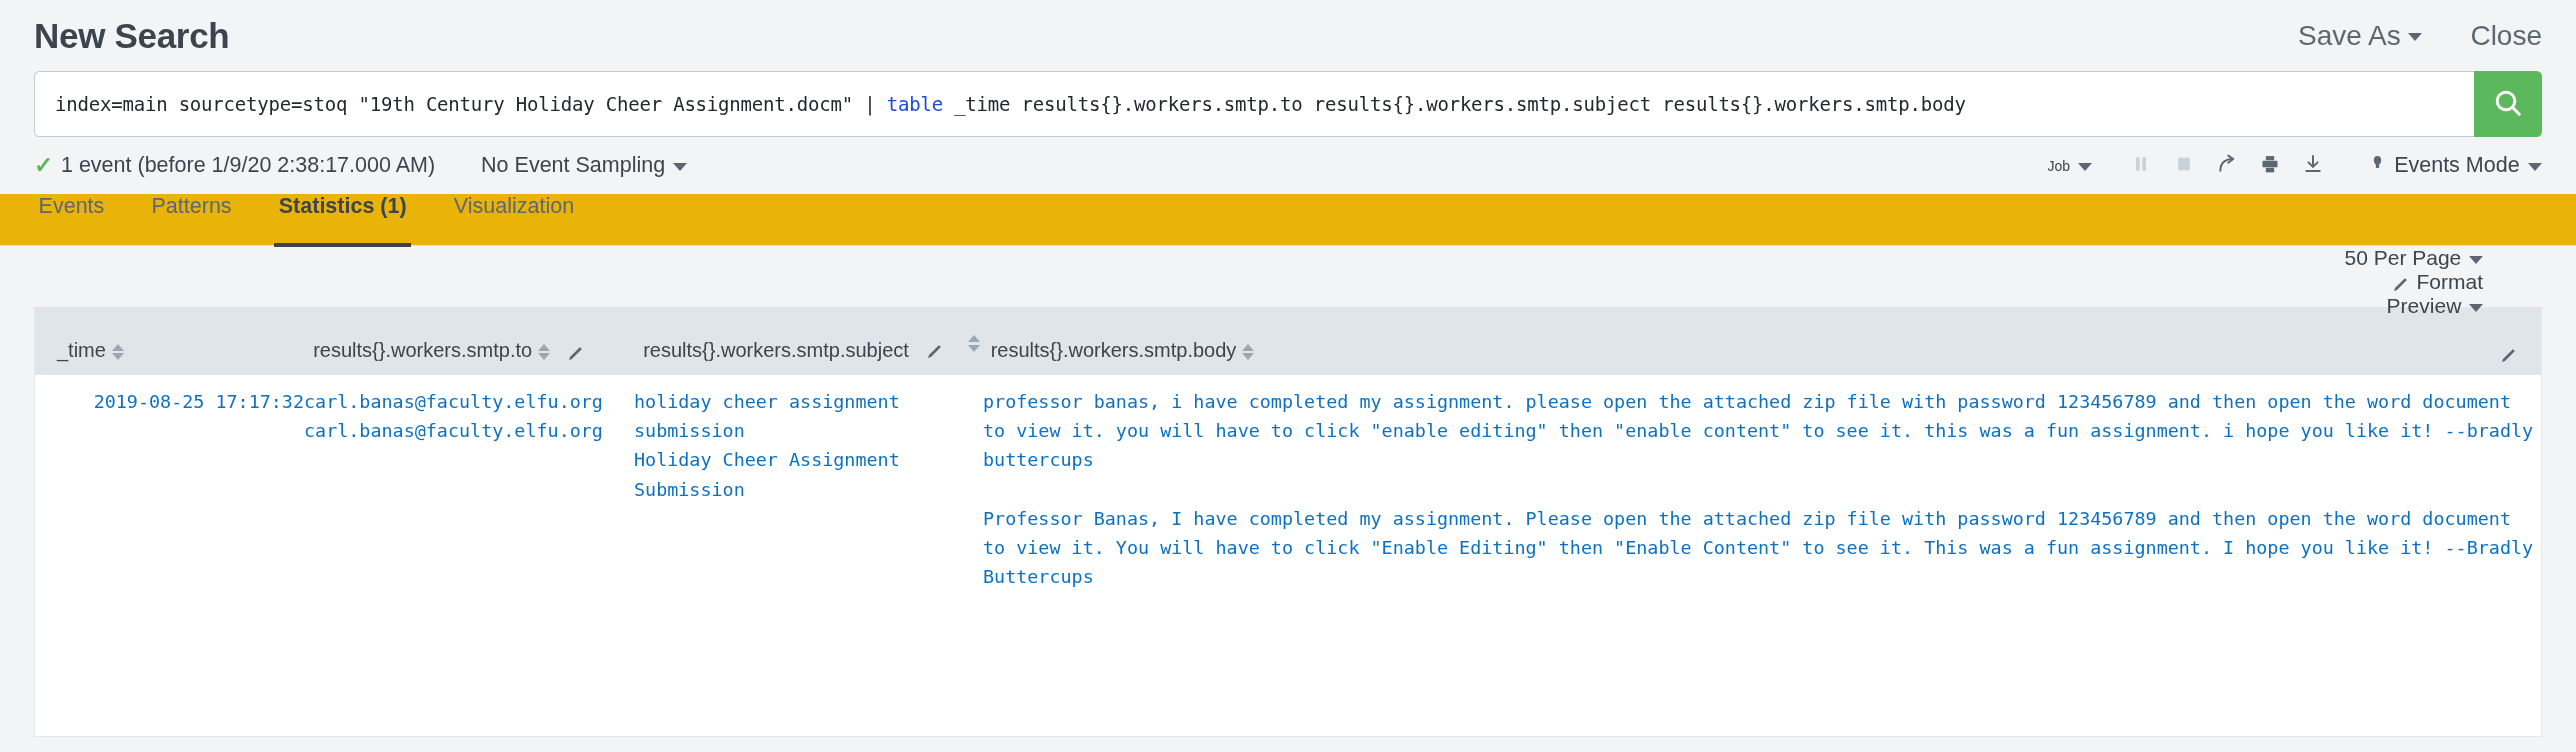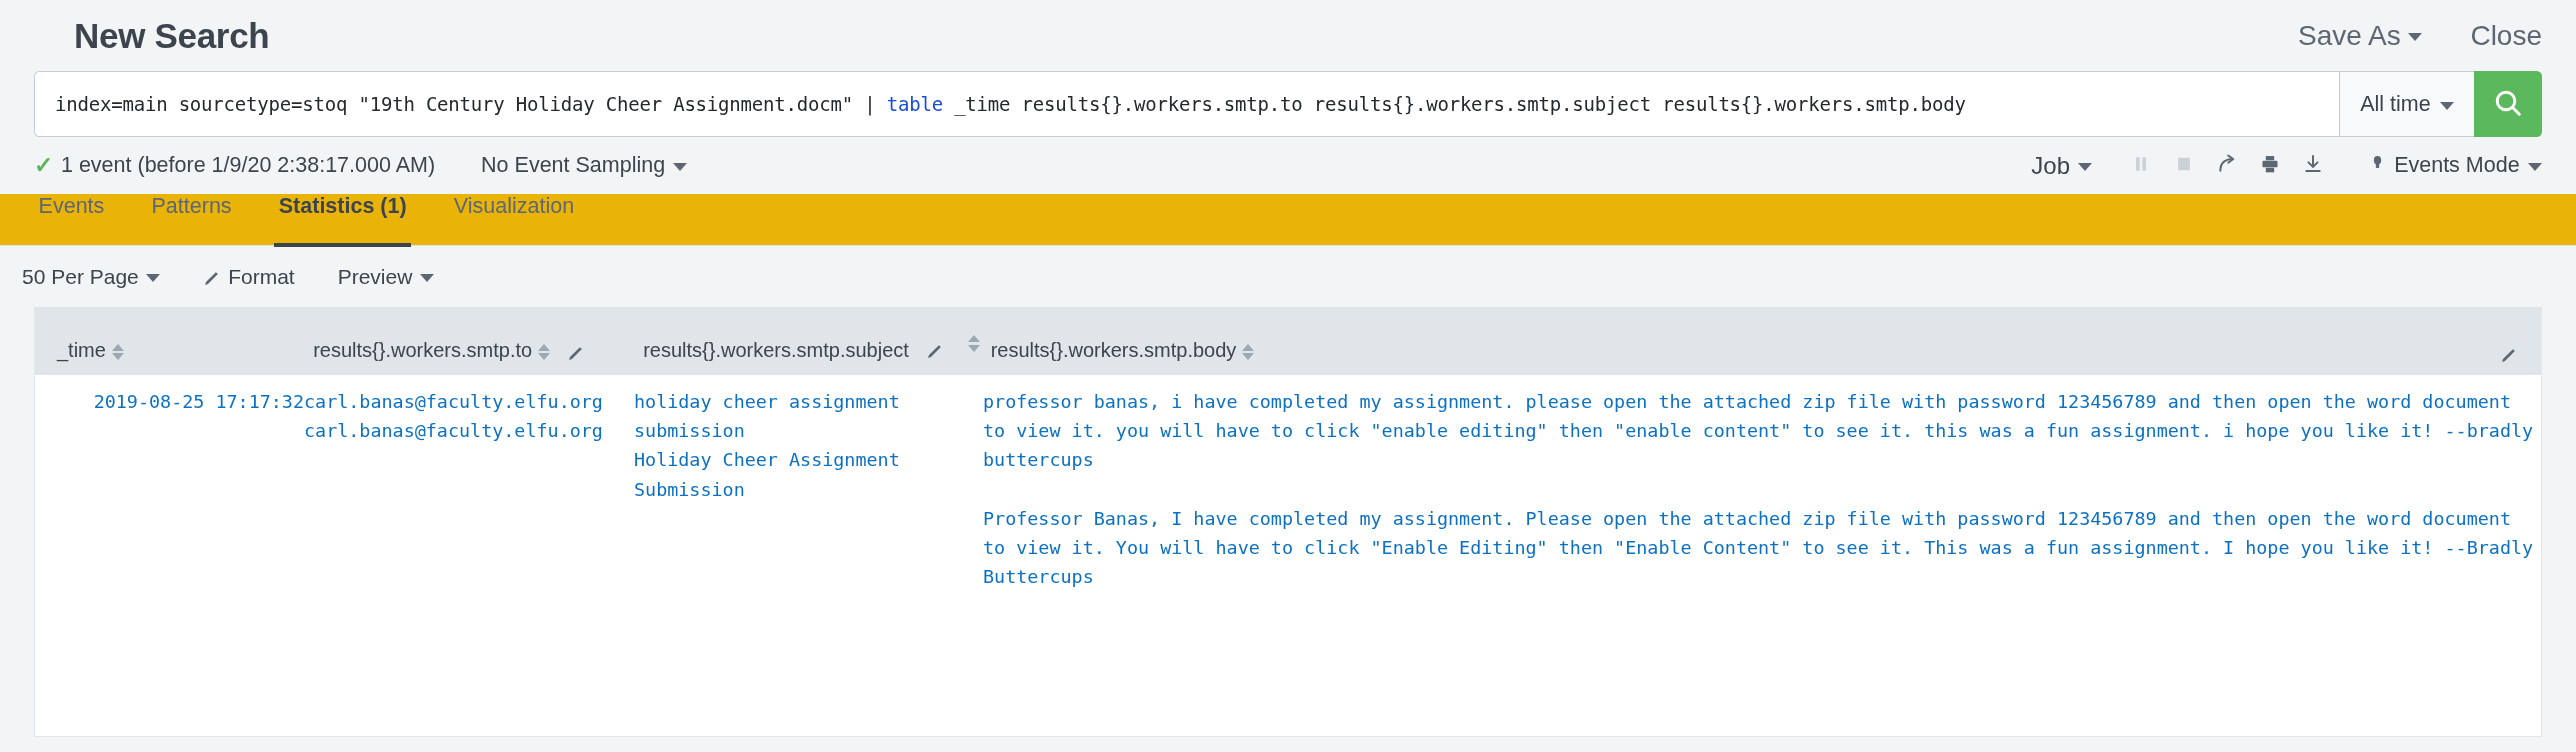--- a/index.html
+++ b/index.html
@@ -14,21 +14,21 @@
 
   
   .header {
     height: 71px;
     display: flex; align-items: center;
     padding: 0 34px 0 34px;
     background: #f2f4f5;
   }
   .page-title {
     font-size: 35px; font-weight: 700; color: #3c444d;
-    letter-spacing: -0.3px; line-height: 1; margin-left: 40px;
+    letter-spacing: -0.3px; line-height: 1;
   }
   .header-spacer { flex: 1; }
   .header-action {
     font-size: 28px; color: #5c6773; margin-left: 48px;
     display: flex; align-items: center; gap: 7.7px; cursor: pointer;
     white-space: nowrap;
   }
   .caret-down {
     width: 0; height: 0;
     border-left: 7px solid transparent;
@@ -89,21 +89,21 @@
     display: flex; align-items: center; gap: 7.7px;
   }
   .check { color: #5cb85c; font-size: 23px; font-weight: 700; line-height: 1; }
   .sampling {
     font-size: 21.5px; color: #3c444d; margin-left: 46px;
     display: flex; align-items: center; gap: 7.7px; cursor: pointer;
   }
   .status-spacer { flex: 1; }
   .job-group { display: flex; align-items: center; }
   .job-menu {
-    font-size: 24px; color: #3c444d; display: flex; align-items: center; gap: 7.7px;
+    font-size: 14px; color: #3c444d; display: flex; align-items: center; gap: 7.7px;
     cursor: pointer; margin-right: 28px;
   }
   .icon-btn {
     width: 43px; height: 40px;
     display: flex; align-items: center; justify-content: center;
     cursor: pointer;
   }
   .icon-btn.disabled { opacity: 0.45; cursor: default; }
   .icon-btn svg { width: 20px; height: 20px; }
   .smart-mode {
@@ -126,23 +126,24 @@
   }
   .tab.active { color: #3c444d; font-weight: 700; }
   .tab.active:after {
     content: ""; position: absolute; left: 0; right: 0; bottom: -1.5px;
     height: 3.8px; background: #3c444d;
   }
 
   
   .results-toolbar {
     height: 61px;
-    padding: 0 22px;
-    display: flex; align-items: center;
+    padding: 0 50px;
+    display: flex; align-items: flex-end;
     background: #f2f4f5;
+    flex-direction: column;
   }
   .rt-item {
     font-size: 21px; color: #3c444d;
     display: flex; align-items: center; gap: 7.7px;
     margin-right: 43px; cursor: pointer;
   }
   .pencil {
     display: inline-block; width: 17px; height: 17px;
   }
   .pencil svg { width: 17px; height: 17px; }
@@ -217,24 +218,20 @@
       <span class="caret-down"></span>
     </div>
     <div class="header-action">
       <span>Close</span>
     </div>
   </div>
 
   <div class="searchbar-wrap">
     <div class="search-input-box">
       <span class="spl"><span>index=main sourcetype=stoq "19th Century Holiday Cheer Assignment.docm" | </span><span class="cmd">table</span><span> _time results{}.workers.smtp.to results{}.workers.smtp.subject results{}.workers.smtp.body</span></span>
-    </div>
-    <div class="time-picker">
-      <span>All time</span>
-      <span class="caret-down"></span>
     </div>
     <div class="search-btn">
       <span>
         <svg viewBox="0 0 24 24" fill="none" stroke="#ffffff" stroke-width="2.2" stroke-linecap="round">
           <circle cx="10.5" cy="10.5" r="6.6"></circle>
           <line x1="15.4" y1="15.4" x2="20.5" y2="20.5"></line>
         </svg>
       </span>
     </div>
   </div>

